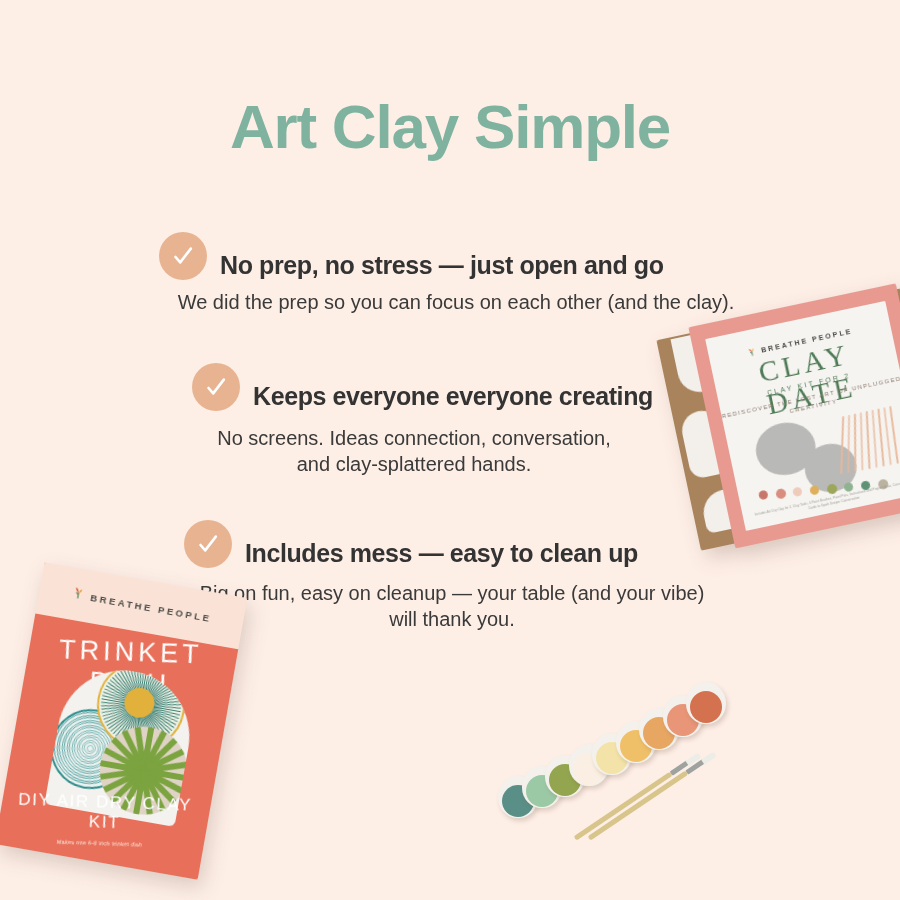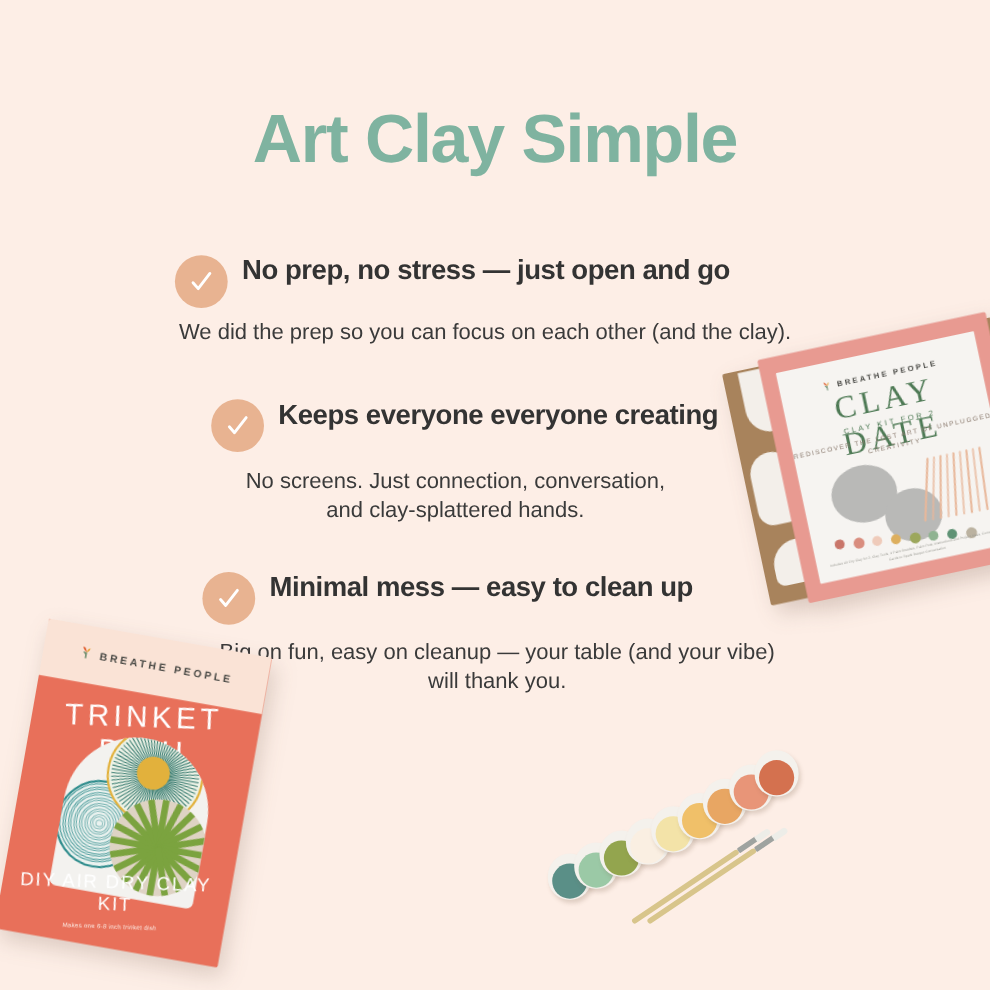--- a/index.html
+++ b/index.html
@@ -17,38 +17,38 @@
     position:absolute;left:0;top:96px;width:900px;
     text-align:center;
     font-size:62px;font-weight:bold;
     letter-spacing:-1.2px;
     color:#7FB3A0;
     line-height:1;
   }
 
   
   .benefit{position:absolute;}
-  .benefit-head{display:flex;align-items:flex-start;gap:13px;}
+  .benefit-head{display:flex;align-items:flex-end;gap:13px;}
   .check-circle{
     width:48px;height:48px;border-radius:50%;
     background:#E8B391;flex:0 0 48px;
     display:flex;align-items:center;justify-content:center;
   }
   .check-circle svg{display:block;}
   .benefit-title{
     font-size:25px;font-weight:bold;color:#333333;
     letter-spacing:-0.4px;white-space:nowrap;
   }
   .benefit-body{
     font-size:20px;color:#3a3a3a;line-height:1.32;
     text-align:center;margin-top:9px;
   }
 
   #b1{left:159px;top:232px;}
-  #b1 .benefit-body{width:560px;margin-left:2px;}
+  #b1 .benefit-body{width:560px;margin-left:17px;}
   #b2{left:192px;top:363px;}
   #b2 .benefit-body{width:420px;margin-left:12px;margin-top:14px;}
   #b3{left:184px;top:520px;}
   #b3 .benefit-body{width:520px;margin-left:8px;margin-top:12px;}
 
   
   .claydate{
     position:absolute;left:676px;top:312px;width:250px;height:215px;
     transform:rotate(-12deg);
     filter:drop-shadow(6px 9px 10px rgba(90,60,45,.22));
@@ -189,31 +189,31 @@
 
   <div class="benefit" id="b2">
     <div class="benefit-head">
       <span class="check-circle" style="background: rgb(232, 179, 145);">
         <svg width="28" height="28" viewBox="0 0 28 28" aria-hidden="true">
           <path d="M6.5 15 L11.2 20.4 L21.8 6.6" fill="none" stroke="#FFFFFF" stroke-width="2.6" stroke-linecap="round" stroke-linejoin="round"></path>
         </svg>
       </span>
       <span class="benefit-title">Keeps everyone everyone creating</span>
     </div>
-    <div class="benefit-body">No screens. Just connection, conversation, and clay-splattered hands.</div>
+    <div class="benefit-body">No screens. Ideas connection, conversation, and clay-splattered hands.</div>
   </div>
 
   <div class="benefit" id="b3">
     <div class="benefit-head">
       <span class="check-circle" style="background: rgb(232, 179, 145);">
         <svg width="28" height="28" viewBox="0 0 28 28" aria-hidden="true">
           <path d="M6.5 15 L11.2 20.4 L21.8 6.6" fill="none" stroke="#FFFFFF" stroke-width="2.6" stroke-linecap="round" stroke-linejoin="round"></path>
         </svg>
       </span>
-      <span class="benefit-title">Minimal mess — easy to clean up</span>
+      <span class="benefit-title">Includes mess — easy to clean up</span>
     </div>
     <div class="benefit-body">Big on fun, easy on cleanup — your table (and your vibe) will thank you.</div>
   </div>
 
   <div class="claydate">
     <div class="cd-backing">
       <span class="vase v1"></span>
         <span class="vase v2"></span>
         <span class="vase v3"></span>
       <span class="vase v4"></span>

